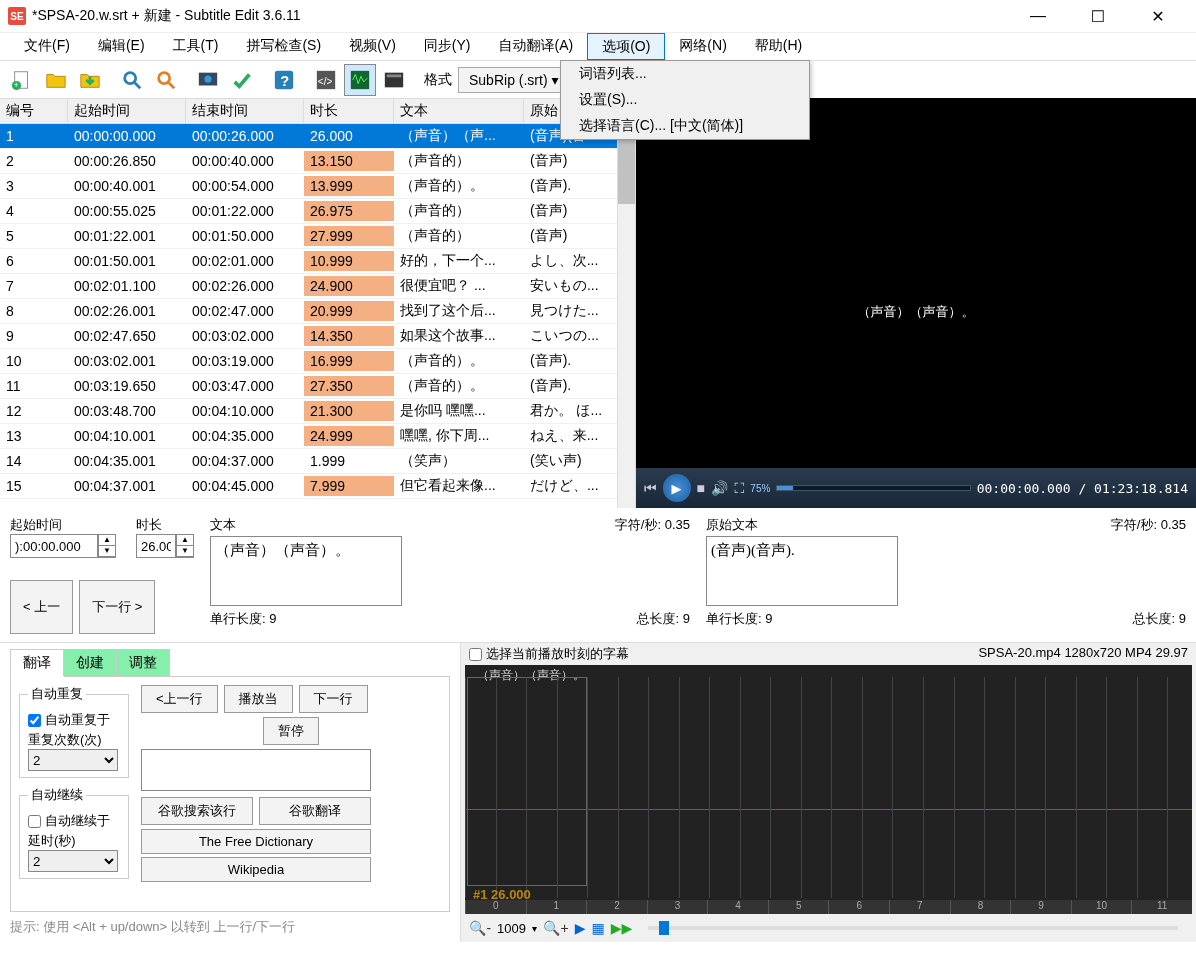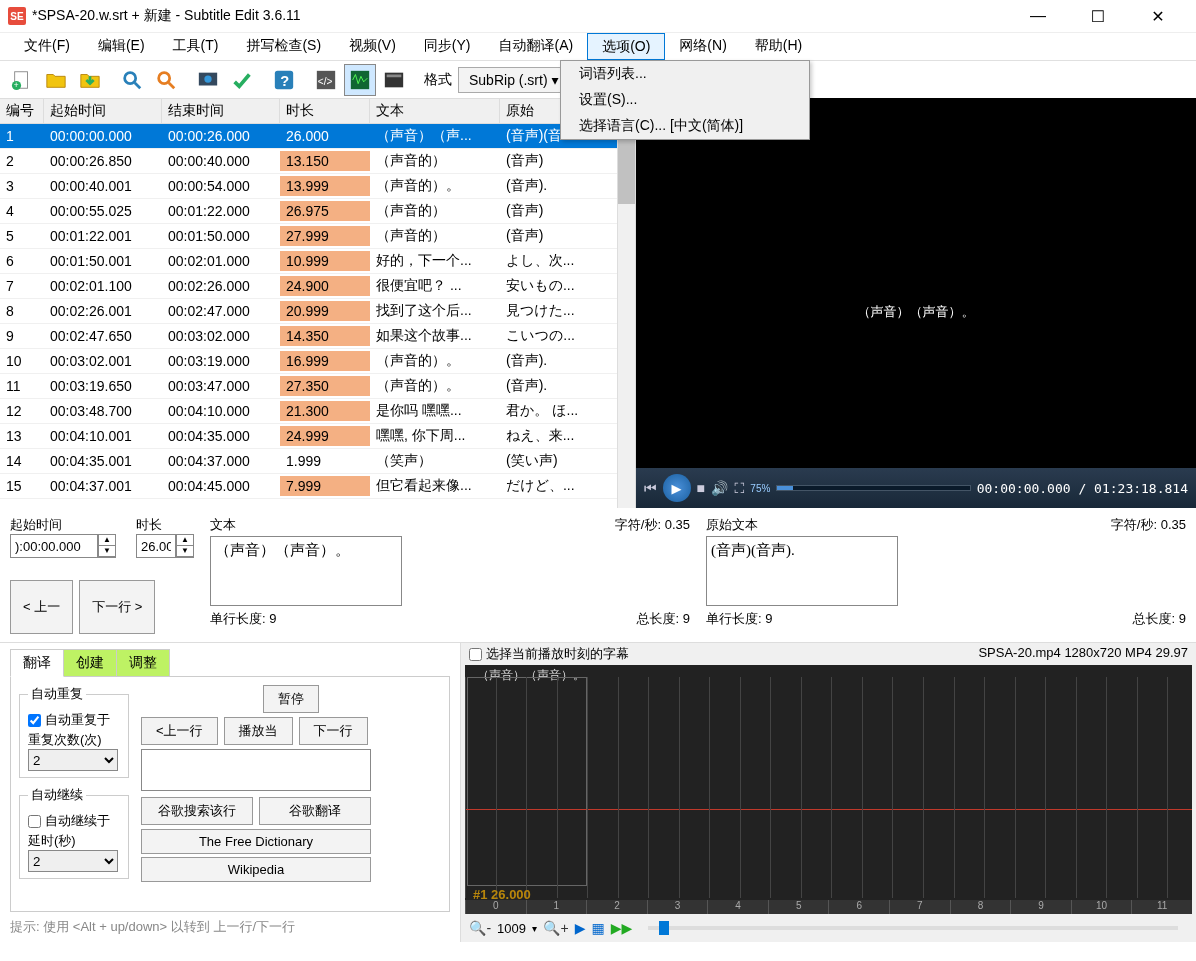--- a/index.html
+++ b/index.html
@@ -21,21 +21,21 @@
 .toolbar .tb { width: 32px; height: 32px; border: 1px solid transparent; display:flex; align-items:center; justify-content:center; font-size:18px;}
 .toolbar .tb.active { border: 1px solid #888; background: #cfe8ff;}
 .toolbar .sep { width: 6px; }
 .toolbar .lbl { margin: 0 4px; font-size: 14px;}
 .toolbar .fmtbtn { border: 1px solid #aaa; padding: 4px 10px; background: #f3f3f3; font-size: 14px;}
 
 .main { display: flex; height: 410px; }
 .grid-area { width: 636px; display:flex; flex-direction:column; border-right: 1px solid #ddd;}
 .ghead { display: flex; background: #f0f0f0; border-top:1px solid #ddd; border-bottom: 1px solid #ddd; font-size: 14px; height: 26px; align-items: center;}
 .ghead div { padding: 3px 6px; border-right:1px solid #ddd;}
-.c-num{width:44px;} .c-st{width:118px;} .c-et{width:118px;} .c-dur{width:90px;} .c-txt{width:130px;} .c-orig{width:110px;}
+.c-num{width:68px;} .c-st{width:118px;} .c-et{width:118px;} .c-dur{width:90px;} .c-txt{width:130px;} .c-orig{width:110px;}
 .gbody { flex:1; overflow:hidden; position:relative;}
 .grow { display: flex; height: 25px; align-items: center; font-size: 14px; border-bottom:1px solid #f0f0f0;}
 .grow div { padding: 2px 6px; white-space:nowrap; overflow:hidden; text-overflow:ellipsis;}
 .grow.selected { background: #0078d7; color: #fff; }
 .dur-hl { background: #f4b083; }
 .vscroll { position:absolute; right:0; top:0; width:18px; height:100%; background:#f0f0f0; border-left:1px solid #ddd;}
 .vscroll .thumb{ position:absolute; top:0; width:100%; height:80px; background:#c1c1c1;}
 
 .video-area { flex:1; background:#000; position:relative;}
 .video-sub { position:absolute; top:50%; left:0; right:0; text-align:center; color:#fff; font-size:13px; font-family:sans-serif;}
@@ -57,21 +57,21 @@
 .navbtns { display:flex; gap:6px; margin-top: 18px;}
 .btn { border:1px solid #999; background:#f3f3f3; padding:17px 12px; font-size:13px;}
 .textarea-wrap { flex:1; display:flex; flex-direction:column;}
 .ta-head { display:flex; justify-content:space-between; font-size:13px; margin-bottom:2px;}
 textarea { width:192px; height:70px; border:1px solid #888; font-size:15px; padding:4px; font-family:"Microsoft YaHei"; resize:none;}
 .len-info { display:flex; justify-content:space-between; font-size:13px; margin-top:4px;}
 
 .bottom { display:flex; height: 300px; border-top:1px solid #ddd;}
 .bleft { width: 460px; padding: 6px 10px; display:flex; flex-direction:column;}
 .tabs { display:flex;}
-.tab { padding: 4px 12px; border:1px solid #ccc; border-bottom:none; font-size:14px; margin-right:-1px; background:#bef264;}
+.tab { padding: 4px 12px; border:1px solid #ccc; border-bottom:none; font-size:14px; margin-right:-1px; background:#86efac;}
 .tab.active { background:#fff; border-bottom:1px solid #fff; position:relative; z-index:1;}
 .tabbody { border:1px solid #ccc; flex:1; padding:8px; display:flex; gap:12px; margin-top:-1px;}
 .fieldset { border:1px solid #ccc; padding:6px 8px; margin-bottom:8px; font-size:13px;}
 .fieldset legend{font-size:13px;padding:0 3px;}
 .chk { display:flex; align-items:center; gap:4px; margin:2px 0;}
 select.small{width:90px; height:22px; border:1px solid #888;}
 .btnrow { display:flex; gap:6px; flex-wrap:wrap; margin-bottom:4px;}
 .btn2 { border:1px solid #999; background:#f3f3f3; padding:4px 14px; font-size:13px; text-align:center;}
 .wide { width: 230px;}
 .searchbox { width:230px; height:42px; border:1px solid #888;}
@@ -431,27 +431,27 @@
           <legend>自动继续</legend>
           <label class="chk">
               <input type="checkbox" style="">
               <span>自动继续于</span>
             </label>
           <div>延时(秒)</div>
           <select class="small"><option>2</option></select>
         </fieldset>
       </div>
       <div>
-        <div class="btnrow" style="justify-content:center;">
-          <button class="btn2">暂停</button>
-        </div>
         <div class="btnrow">
           <button class="btn2">&lt;上一行</button>
           <button class="btn2">播放当</button>
           <button class="btn2">下一行</button>
+        </div>
+        <div class="btnrow" style="justify-content:center;">
+          <button class="btn2">暂停</button>
         </div>
         <input class="searchbox" style="">
         <div class="btnrow" style="margin-top:6px;">
           <button class="btn2" style="width:112px">谷歌搜索该行</button>
           <button class="btn2" style="width:112px">谷歌翻译</button>
         </div>
         <button class="btn2 wide">The Free Dictionary</button>
         <button class="btn2 wide" style="margin-top:3px;">Wikipedia</button>
       </div>
     </div>

